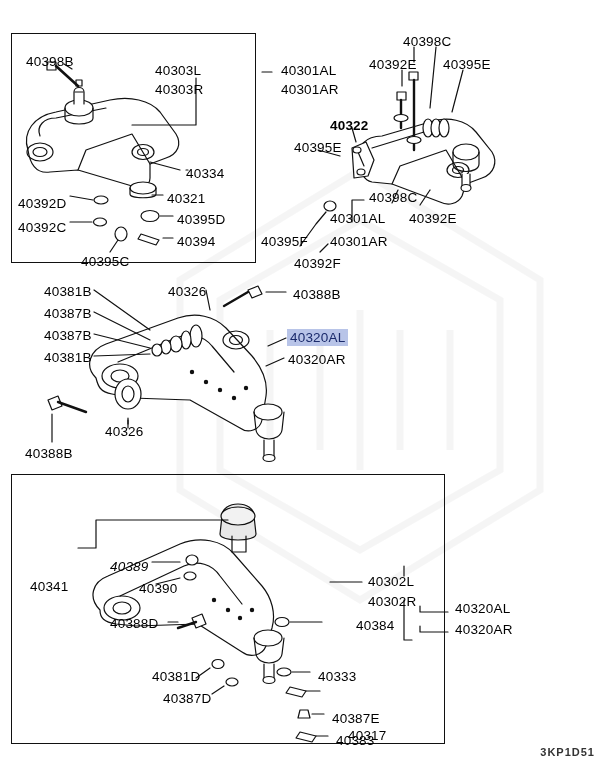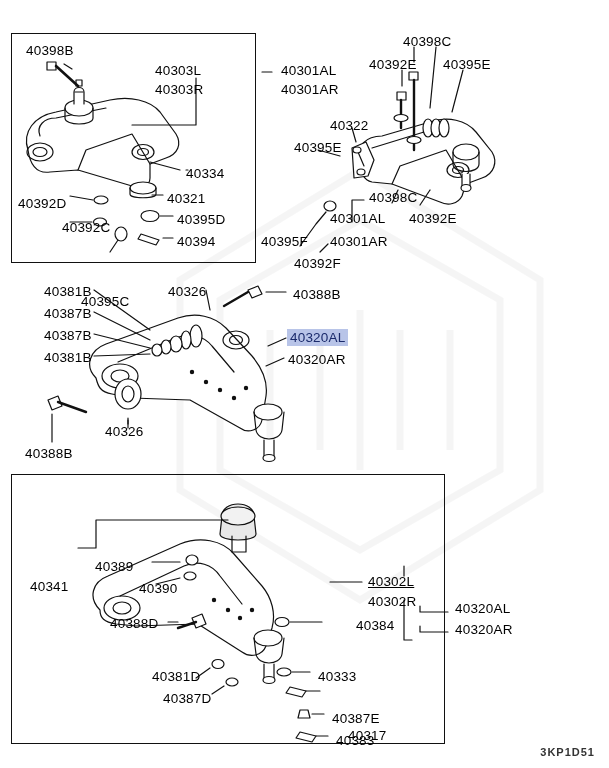--- a/index.html
+++ b/index.html
@@ -269,57 +269,57 @@
       <ellipse cx="282" cy="622" rx="7" ry="4.5" fill="#fff"></ellipse>
       <path d="M404 600 L404 640 L412 640"></path>
       <path d="M448 612 L420 612 L420 606"></path>
       <path d="M448 632 L420 632 L420 626"></path>
       <path d="M404 566 L404 576"></path>
       <path d="M362 582 L330 582"></path>
     </g>
   </svg>
 
   <div id="labels">
-      <div class="lbl" style="left: 26px; top: 43px;">40398B</div>
+      <div class="lbl" style="left: 26px; top: 54px;">40398B</div>
       <div class="lbl" style="left: 155px; top: 63px;">40303L</div>
       <div class="lbl" style="left: 155px; top: 82px;">40303R</div>
       <div class="lbl" style="left: 281px; top: 63px;">40301AL</div>
       <div class="lbl" style="left: 281px; top: 82px;">40301AR</div>
       <div class="lbl" style="left: 403px; top: 34px;">40398C</div>
       <div class="lbl" style="left: 369px; top: 57px;">40392E</div>
       <div class="lbl" style="left: 443px; top: 57px;">40395E</div>
-      <div class="lbl" style="left: 330px; top: 118px;">40322</div>
+      <div class="lbl" style="left: 330px; top: 118px; font-weight: bold;">40322</div>
       <div class="lbl" style="left: 294px; top: 140px;">40395E</div>
       <div class="lbl" style="left: 186px; top: 166px;">40334</div>
       <div class="lbl" style="left: 167px; top: 191px;">40321</div>
       <div class="lbl" style="left: 18px; top: 196px;">40392D</div>
       <div class="lbl" style="left: 177px; top: 212px;">40395D</div>
-      <div class="lbl" style="left: 18px; top: 220px; margin-left: 44px;">40392C</div>
+      <div class="lbl" style="left: 18px; top: 220px;">40392C</div>
       <div class="lbl" style="left: 177px; top: 234px;">40394</div>
-      <div class="lbl" style="left: 81px; top: 254px; margin-top: 40px;">40395C</div>
+      <div class="lbl" style="left: 81px; top: 254px;">40395C</div>
       <div class="lbl" style="left: 369px; top: 190px;">40398C</div>
       <div class="lbl" style="left: 330px; top: 211px;">40301AL</div>
       <div class="lbl" style="left: 409px; top: 211px;">40392E</div>
       <div class="lbl" style="left: 261px; top: 234px;">40395F</div>
       <div class="lbl" style="left: 330px; top: 234px;">40301AR</div>
       <div class="lbl" style="left: 294px; top: 256px;">40392F</div>
       <div class="lbl" style="left: 44px; top: 284px;">40381B</div>
       <div class="lbl" style="left: 168px; top: 284px;">40326</div>
       <div class="lbl" style="left: 293px; top: 287px;">40388B</div>
       <div class="lbl" style="left: 44px; top: 306px;">40387B</div>
       <div class="lbl" style="left: 44px; top: 328px;">40387B</div>
       <div class="lbl hl" style="left: 290px; top: 330px;">40320AL</div>
       <div class="lbl" style="left: 44px; top: 350px;">40381B</div>
       <div class="lbl" style="left: 288px; top: 352px;">40320AR</div>
       <div class="lbl" style="left: 105px; top: 424px;">40326</div>
       <div class="lbl" style="left: 25px; top: 446px;">40388B</div>
       <div class="lbl" style="left: 30px; top: 543px; margin-top: 36px;">40341</div>
-      <div class="lbl" style="left: 95px; top: 559px;">40389</div>
+      <div class="lbl" style="left: 110px; top: 559px; font-style: italic;">40389</div>
       <div class="lbl" style="left: 115px; top: 581px; margin-left: 24px;">40390</div>
-      <div class="lbl" style="left: 368px; top: 574px; text-decoration: underline;">40302L</div>
+      <div class="lbl" style="left: 368px; top: 574px;">40302L</div>
       <div class="lbl" style="left: 368px; top: 594px;">40302R</div>
       <div class="lbl" style="left: 455px; top: 601px;">40320AL</div>
       <div class="lbl" style="left: 455px; top: 622px;">40320AR</div>
       <div class="lbl" style="left: 110px; top: 616px;">40388D</div>
       <div class="lbl" style="left: 330px; top: 618px; margin-left: 26px;">40384</div>
       <div class="lbl" style="left: 152px; top: 669px;">40381D</div>
       <div class="lbl" style="left: 318px; top: 669px;">40333</div>
       <div class="lbl" style="left: 163px; top: 691px;">40387D</div>
       <div class="lbl" style="left: 348px; top: 688px; margin-top: 40px;">40317</div>
       <div class="lbl" style="left: 332px; top: 711px;">40387E</div>

